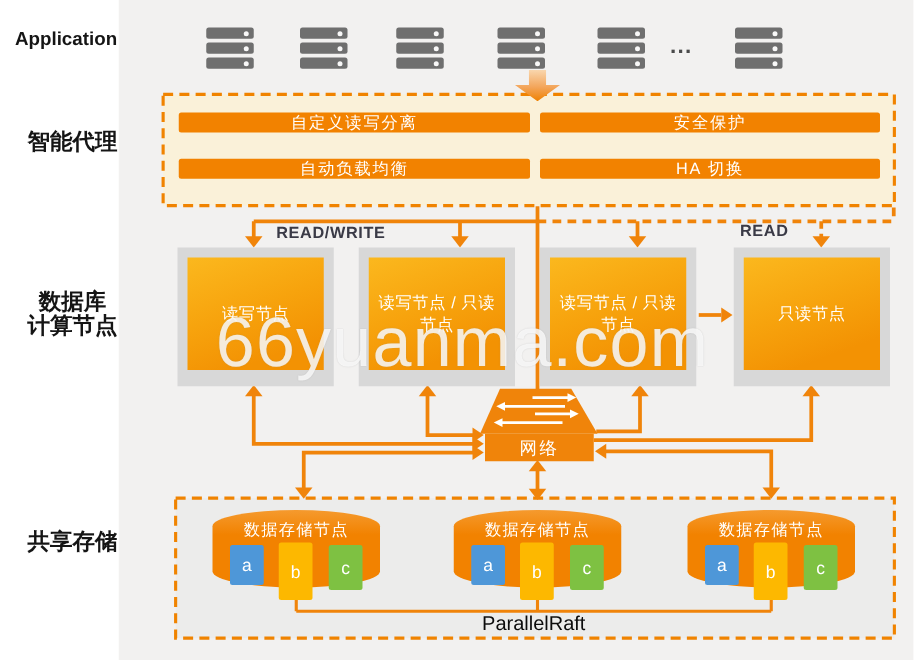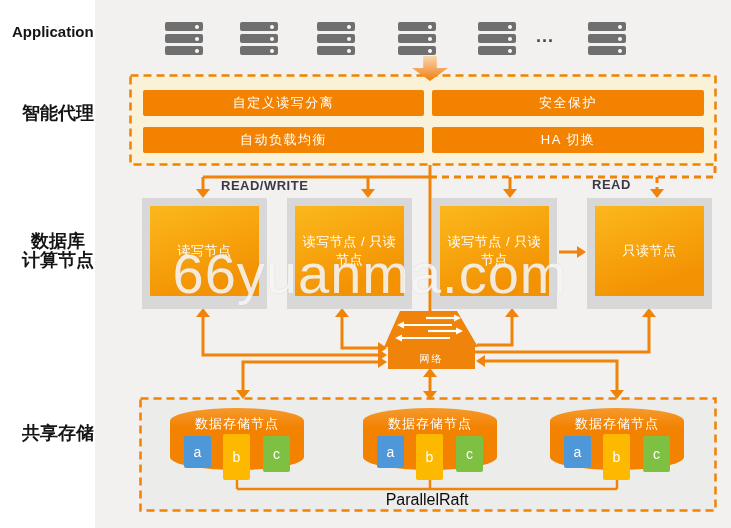--- a/index.html
+++ b/index.html
@@ -12,33 +12,33 @@
   
   .server{position:absolute;width:38px;height:33px;top:22px;display:flex;flex-direction:column;justify-content:space-between;}
   .srv-bar{position:relative;height:9px;background:#6F6F6F;border-radius:2px;}
   .srv-bar::after{content:'';position:absolute;right:4px;top:2.5px;width:4px;height:4px;border-radius:50%;background:#fff;opacity:.95;}
   .dots{position:absolute;left:536px;top:26px;font-size:18px;font-weight:700;color:#4a4a4a;letter-spacing:1px;}
   
   .big-arrow{position:absolute;left:412px;top:56px;width:36px;height:25px;
     background:linear-gradient(#F9D6AD,#F3A55A 55%,#EF8100);
     clip-path:polygon(31% 0,69% 0,69% 48%,100% 48%,50% 100%,0 48%,31% 48%);}
   
-  .feat{position:absolute;height:26px;background:#F28200;border-radius:2px;color:#fff;
+  .feat{position:absolute;height:16px;background:#F28200;border-radius:2px;color:#fff;
     font-size:13px;letter-spacing:1.5px;display:flex;align-items:center;justify-content:center;}
   
   .route-lbl{position:absolute;font-size:13px;font-weight:600;color:#3A3A46;letter-spacing:.5px;}
   
   .node{position:absolute;top:198px;width:125px;height:111px;background:#D8D8D8;}
   .node-inner{position:absolute;left:8px;right:8px;top:8px;bottom:13px;
     background:linear-gradient(160deg,#FBB81E 0%,#F7A30D 45%,#F39203 80%);
     display:flex;align-items:center;justify-content:center;text-align:center;
     color:#fff;font-size:13px;line-height:18px;letter-spacing:.5px;padding:0 6px;box-sizing:border-box;}
   
   .net-lbl{position:absolute;left:388px;top:348px;width:87px;height:21px;display:flex;align-items:center;justify-content:center;
-    color:#fff;font-size:10px;letter-spacing:2px;}
+    color:#fff;font-size:14px;letter-spacing:2px;}
   
   .cyl{position:absolute;top:408px;width:134px;height:62px;border-radius:67px / 13px;
     background:linear-gradient(#F59A2E 0%,#F28200 32%);}
   .cyl-lbl{margin-top:7px;text-align:center;color:#fff;font-size:13px;letter-spacing:1px;}
   .chip{position:absolute;width:27px;border-radius:2px;display:flex;align-items:center;justify-content:center;
     color:#fff;font-size:14px;}
   .chip-a{left:14px;top:28px;height:32px;background:#4E97D8;}
   .chip-b{left:53px;top:26px;height:46px;background:#FDB800;}
   .chip-c{left:93px;top:28px;height:36px;background:#7EC142;}
   .praft{position:absolute;left:327px;top:491px;width:200px;text-align:center;font-size:16px;color:#0c0c0c;}

